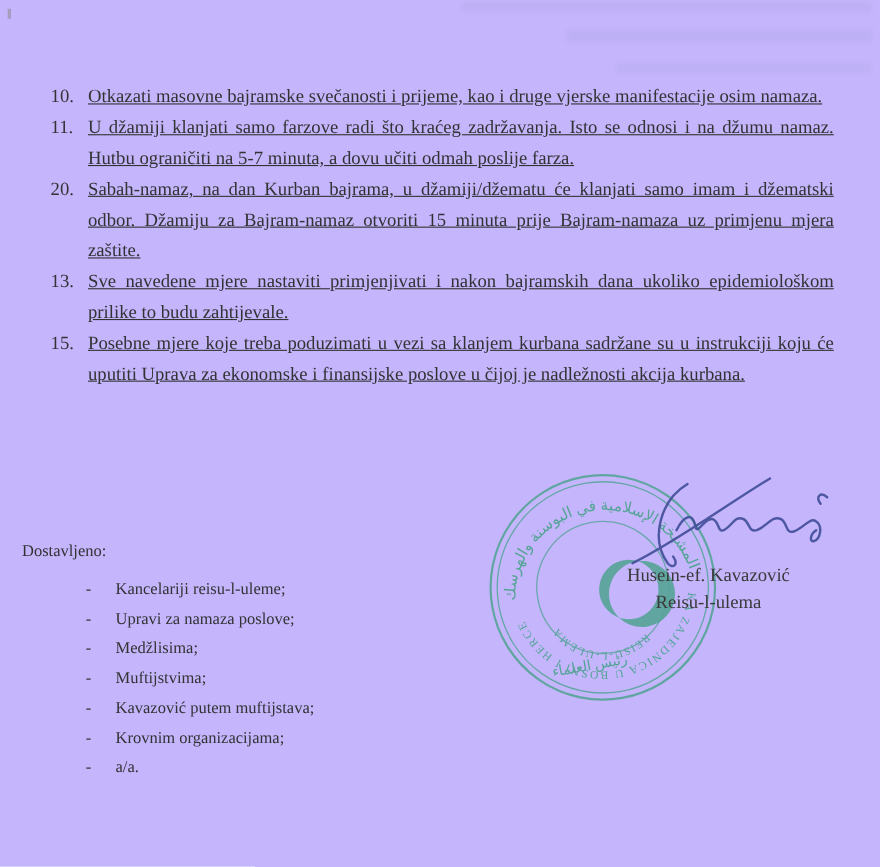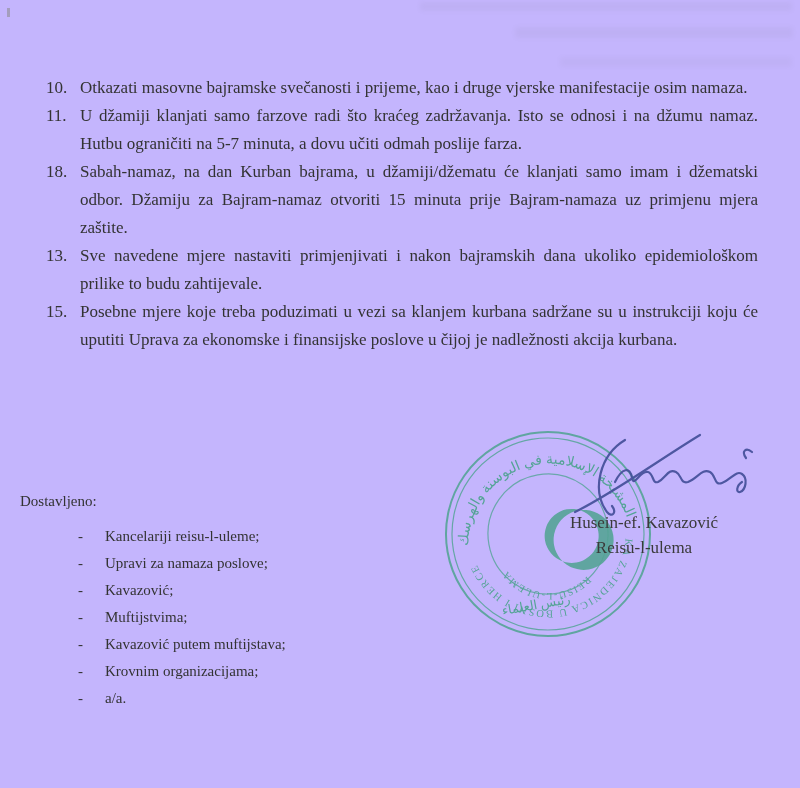--- a/index.html
+++ b/index.html
@@ -38,20 +38,21 @@
   }
   .item { display: flex; }
   .item .num {
     flex: 0 0 34px;
     text-align: left;
   }
   .item .txt {
     flex: 1;
     text-align: justify;
     text-align-last: left;
+    text-decoration: underline;
   }
 
   
   .dist {
     position: absolute;
     left: 20px;
     top: 490px;
     width: 420px;
     font-size: 15px;
   }
@@ -106,21 +107,21 @@
   <div class="numlist">
     <div class="item">
       <span class="num">10.</span>
       <span class="txt">Otkazati masovne bajramske svečanosti i prijeme, kao i druge vjerske manifestacije osim namaza.</span>
     </div>
     <div class="item">
       <span class="num">11.</span>
       <span class="txt">U džamiji klanjati samo farzove radi što kraćeg zadržavanja. Isto se odnosi i na džumu namaz. Hutbu ograničiti na 5-7 minuta, a dovu učiti odmah poslije farza.</span>
     </div>
     <div class="item">
-      <span class="num">18.</span>
+      <span class="num">20.</span>
       <span class="txt">Sabah-namaz, na dan Kurban bajrama, u džamiji/džematu će klanjati samo imam i džematski odbor. Džamiju za Bajram-namaz otvoriti 15 minuta prije Bajram-namaza uz primjenu mjera zaštite.</span>
     </div>
     <div class="item">
       <span class="num">13.</span>
       <span class="txt">Sve navedene mjere nastaviti primjenjivati i nakon bajramskih dana ukoliko epidemiološkom prilike to budu zahtijevale.</span>
     </div>
     <div class="item">
       <span class="num">15.</span>
       <span class="txt">Posebne mjere koje treba poduzimati u vezi sa klanjem kurbana sadržane su u instrukciji koju će uputiti Uprava za ekonomske i finansijske poslove u čijoj je nadležnosti akcija kurbana.</span>
     </div>
@@ -132,21 +133,21 @@
       <div class="dist-item">
         <span class="dash">-</span>
         <span>Kancelariji reisu-l-uleme;</span>
       </div>
       <div class="dist-item">
         <span class="dash">-</span>
         <span>Upravi za namaza poslove;</span>
       </div>
       <div class="dist-item">
         <span class="dash">-</span>
-        <span>Kavazović;</span>
+        <span>Medžlisima;</span>
       </div>
       <div class="dist-item">
         <span class="dash">-</span>
         <span>Muftijstvima;</span>
       </div>
       <div class="dist-item">
         <span class="dash">-</span>
         <span>Kavazović putem muftijstava;</span>
       </div>
       <div class="dist-item">

